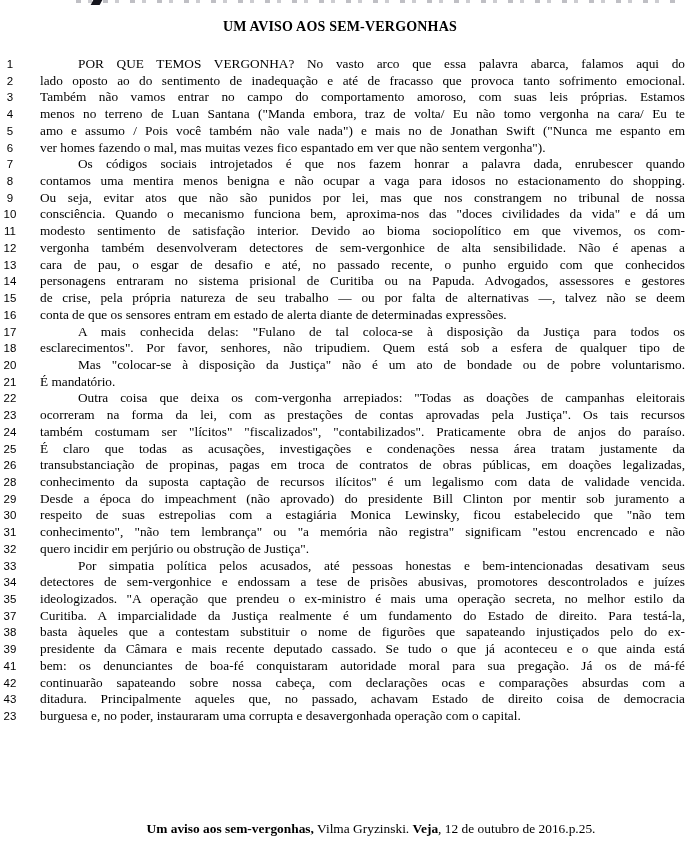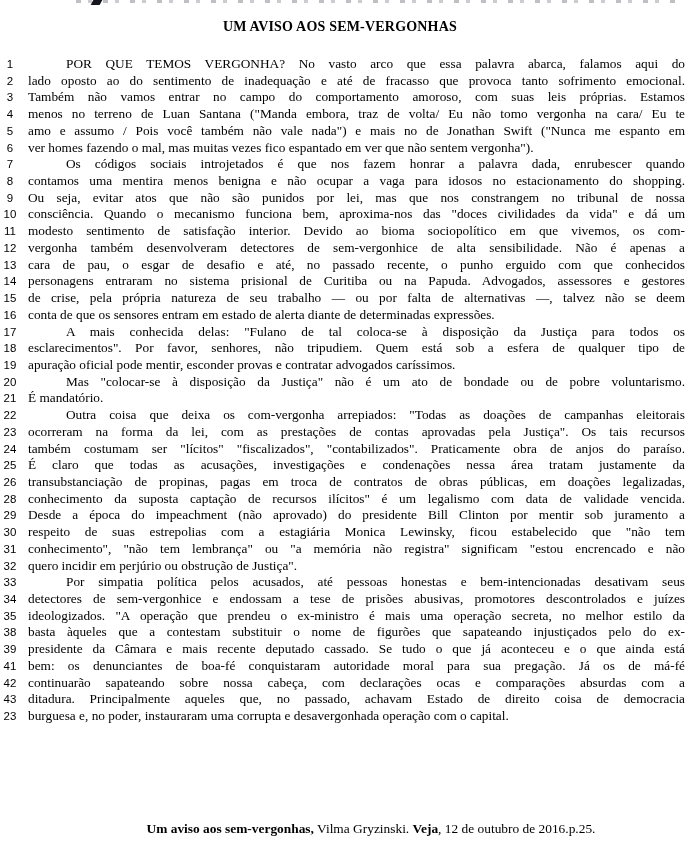--- a/index.html
+++ b/index.html
@@ -66,21 +66,21 @@
   .num {
     flex: 0 0 20px;
     width: 20px;
     text-align: center;
     font-family: "Liberation Sans", sans-serif;
     font-size: 11.5px;
     line-height: 16.72px;
   }
   .txt {
     flex: 1;
-    margin-left: 8px;
+    margin-left: 20px;
     margin-right: 7px;
     font-size: 13.3px;
     line-height: 16.72px;
     height: 16.72px;
     overflow: hidden;
     text-align: justify;
     text-align-last: justify;
   }
   .txt.indent { text-indent: 38px; }
   .txt.end { text-align-last: left; }
@@ -174,24 +174,20 @@
       </div>
       <div class="row">
         <span class="num">17</span>
         <div class="txt indent">A mais conhecida delas: "Fulano de tal coloca-se à disposição da Justiça para todos os</div>
       </div>
       <div class="row">
         <span class="num">18</span>
         <div class="txt">esclarecimentos".  Por favor, senhores, não tripudiem. Quem está sob a esfera de qualquer tipo de</div>
       </div>
       <div class="row">
-        <span class="num">19</span>
-        <div class="txt end">apuração oficial pode mentir, esconder provas e contratar advogados caríssimos.</div>
-      </div>
-      <div class="row">
         <span class="num">20</span>
         <div class="txt indent">Mas "colocar-se à disposição da Justiça" não é um ato de bondade ou de pobre voluntarismo.</div>
       </div>
       <div class="row">
         <span class="num">21</span>
         <div class="txt end">É mandatório.</div>
       </div>
       <div class="row">
         <span class="num">22</span>
         <div class="txt indent">Outra coisa que deixa os com-vergonha arrepiados: "Todas as doações de campanhas eleitorais</div>
@@ -238,20 +234,24 @@
       </div>
       <div class="row">
         <span class="num">34</span>
         <div class="txt">detectores de sem-vergonhice e endossam a tese de prisões abusivas, promotores descontrolados e juízes</div>
       </div>
       <div class="row">
         <span class="num">35</span>
         <div class="txt">ideologizados. "A operação que prendeu o ex-ministro é mais uma operação secreta, no melhor estilo da</div>
       </div>
       <div class="row">
+        <span class="num">37</span>
+        <div class="txt">Curitiba. A imparcialidade da Justiça realmente é um fundamento do Estado de direito. Para testá-la,</div>
+      </div>
+      <div class="row">
         <span class="num">38</span>
         <div class="txt">basta àqueles que a contestam substituir o nome de figurões que sapateando injustiçados pelo do ex-</div>
       </div>
       <div class="row">
         <span class="num">39</span>
         <div class="txt">presidente da Câmara e mais recente deputado cassado. Se tudo o que já aconteceu e o que ainda está</div>
       </div>
       <div class="row">
         <span class="num">41</span>
         <div class="txt">bem: os denunciantes de boa-fé conquistaram autoridade moral para sua pregação. Já os de má-fé</div>

